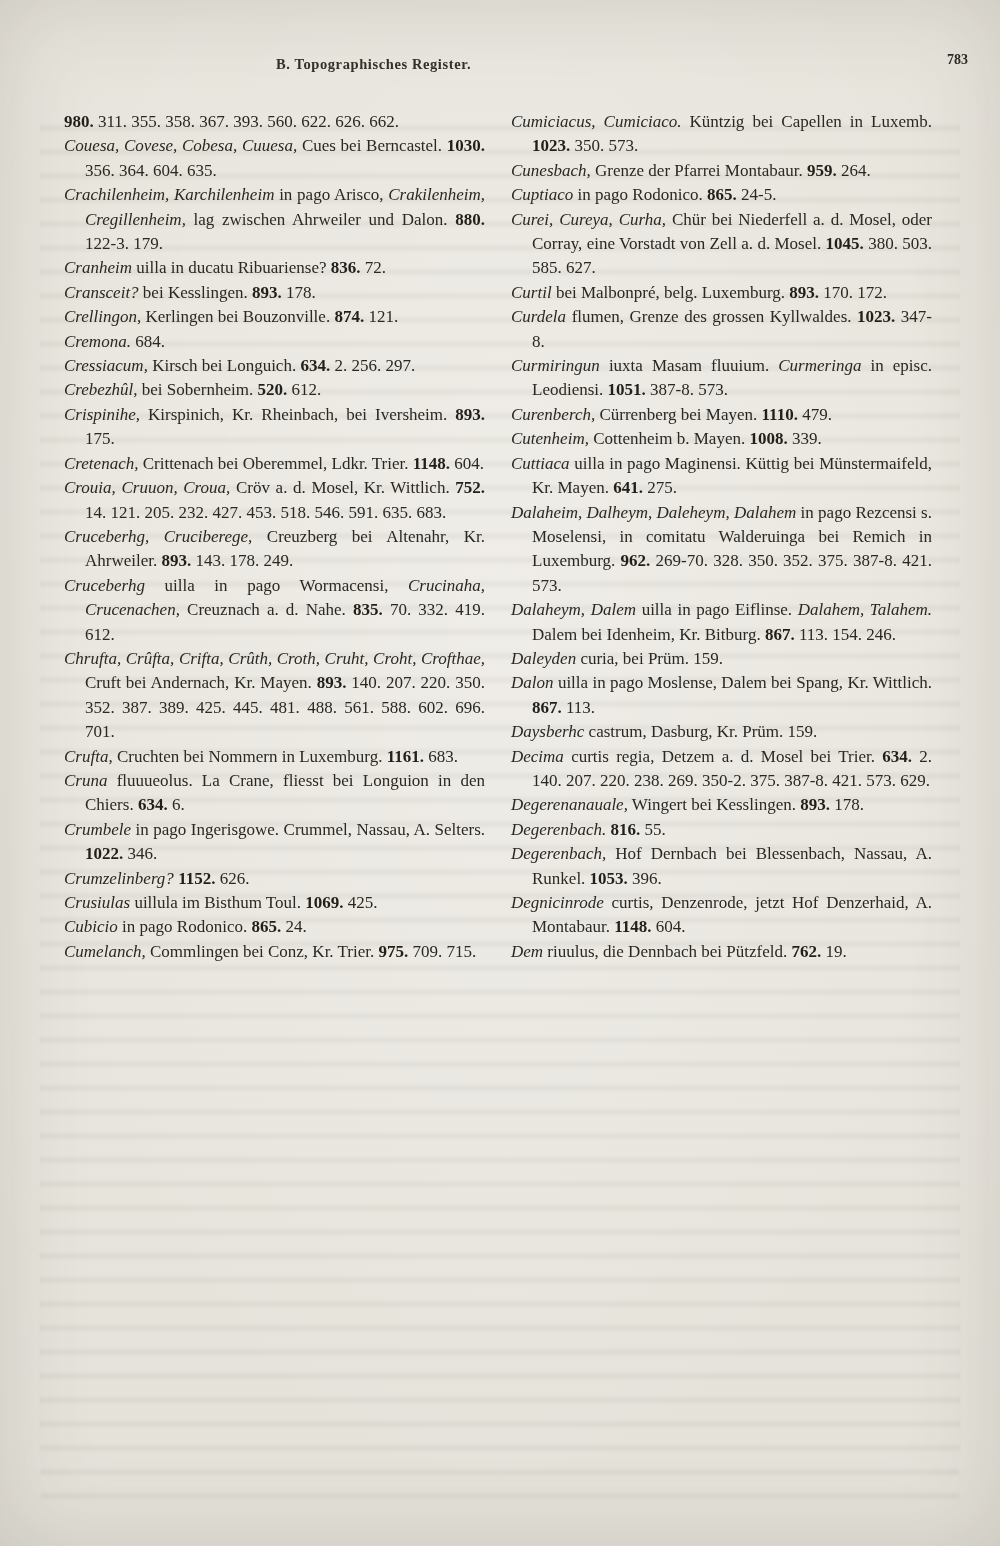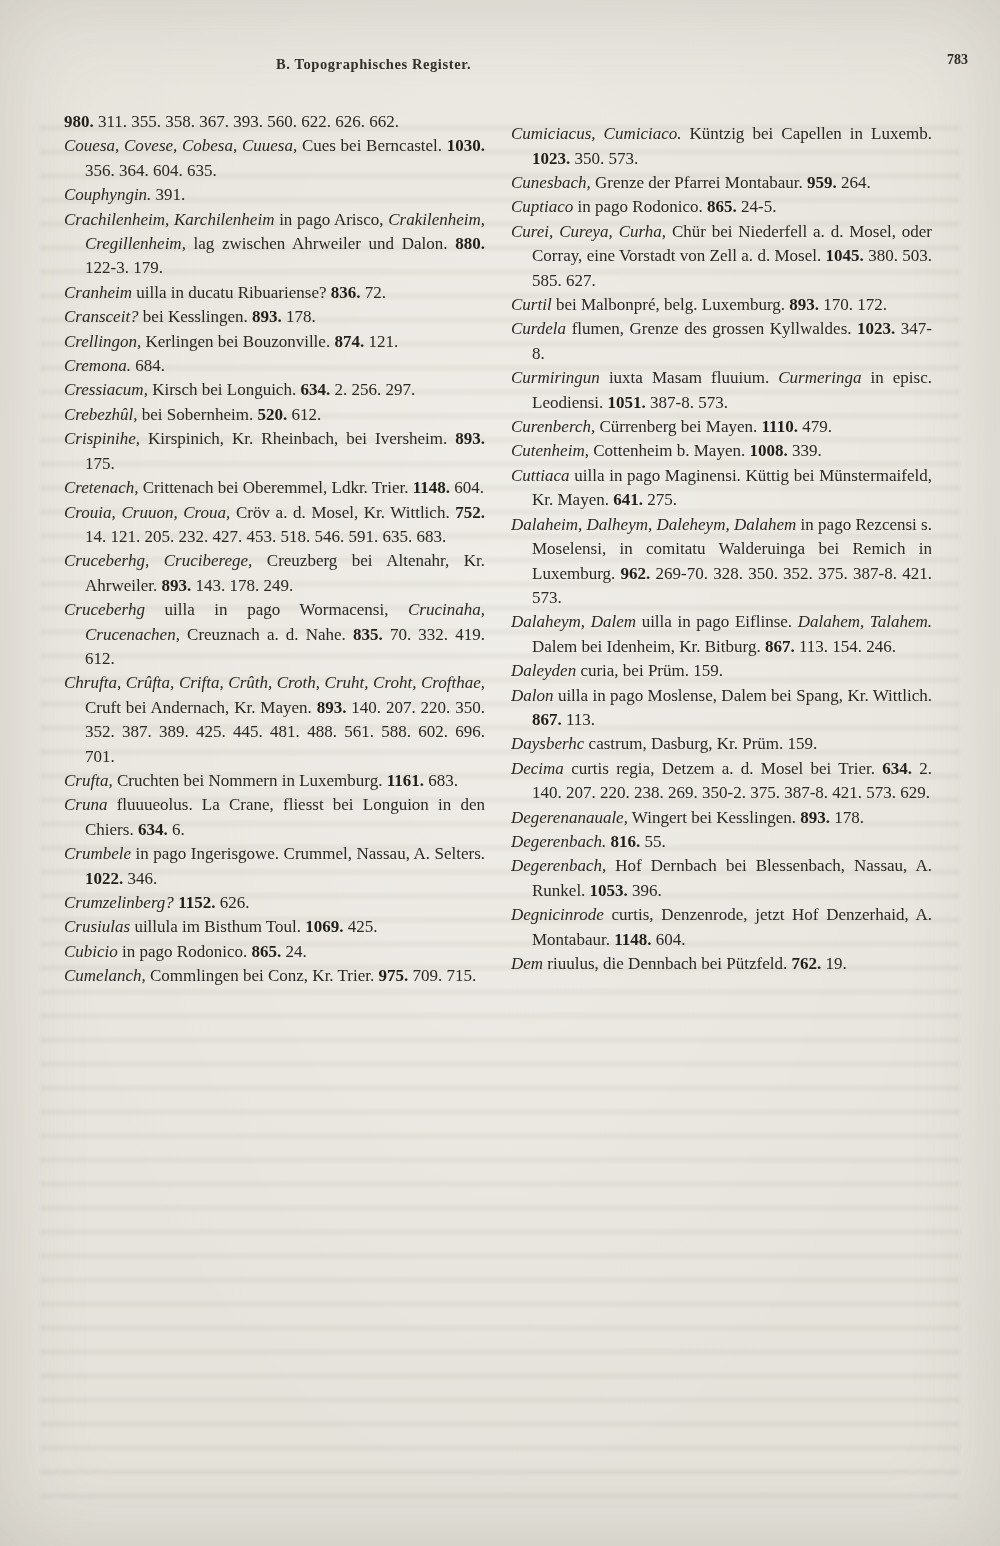--- a/index.html
+++ b/index.html
@@ -60,21 +60,20 @@
     font-size: 14px;
     color: #2c2a24;
   }
   .cols {
     position: absolute;
     top: 110px;
     left: 64px;
     width: 868px;
     display: flex;
     gap: 26px;
-    align-items: center;
   }
   .col {
     width: 421px;
     flex: 0 0 421px;
   }
   .entry {
     margin: 0;
     padding-left: 21px;
     text-indent: -21px;
     font-size: 17px;
@@ -94,21 +93,20 @@
 
   <header class="pagehead">
     <span class="head-title">B. Topographisches Register.</span>
     <span class="head-num">783</span>
   </header>
 
   <main class="cols">
     <div class="col" id="col-left">
         <p class="entry"><span class="ref">980.</span><span class="txt"> 311. 355. 358. 367. 393. 560. 622. 626. 662.</span></p>
         <p class="entry"><span class="lem">Couesa, Covese, Cobesa, Cuuesa,</span><span class="txt"> Cues bei Berncastel. </span><span class="ref">1030.</span><span class="txt"> 356. 364. 604. 635.</span></p>
-        <p class="entry"><span class="lem">Couphyngin.</span><span class="txt"> 391.</span></p>
         <p class="entry"><span class="lem">Crachilenheim, Karchilenheim</span><span class="txt"> in pago Arisco, </span><span class="lem">Crakilenheim, Cregillenheim,</span><span class="txt"> lag zwischen Ahrweiler und Dalon. </span><span class="ref">880.</span><span class="txt"> 122-3. 179.</span></p>
         <p class="entry"><span class="lem">Cranheim</span><span class="txt"> uilla in ducatu Ribuariense? </span><span class="ref">836.</span><span class="txt"> 72.</span></p>
         <p class="entry"><span class="lem">Cransceit?</span><span class="txt"> bei Kesslingen. </span><span class="ref">893.</span><span class="txt"> 178.</span></p>
         <p class="entry"><span class="lem">Crellingon,</span><span class="txt"> Kerlingen bei Bouzonville. </span><span class="ref">874.</span><span class="txt"> 121.</span></p>
         <p class="entry"><span class="lem">Cremona.</span><span class="txt"> 684.</span></p>
         <p class="entry"><span class="lem">Cressiacum,</span><span class="txt"> Kirsch bei Longuich. </span><span class="ref">634.</span><span class="txt"> 2. 256. 297.</span></p>
         <p class="entry"><span class="lem">Crebezhûl,</span><span class="txt"> bei Sobernheim. </span><span class="ref">520.</span><span class="txt"> 612.</span></p>
         <p class="entry"><span class="lem">Crispinihe,</span><span class="txt"> Kirspinich, Kr. Rheinbach, bei Iversheim. </span><span class="ref">893.</span><span class="txt"> 175.</span></p>
         <p class="entry"><span class="lem">Cretenach,</span><span class="txt"> Crittenach bei Oberemmel, Ldkr. Trier. </span><span class="ref">1148.</span><span class="txt"> 604.</span></p>
         <p class="entry"><span class="lem">Crouia, Cruuon, Croua,</span><span class="txt"> Cröv a. d. Mosel, Kr. Wittlich. </span><span class="ref">752.</span><span class="txt"> 14. 121. 205. 232. 427. 453. 518. 546. 591. 635. 683.</span></p>

